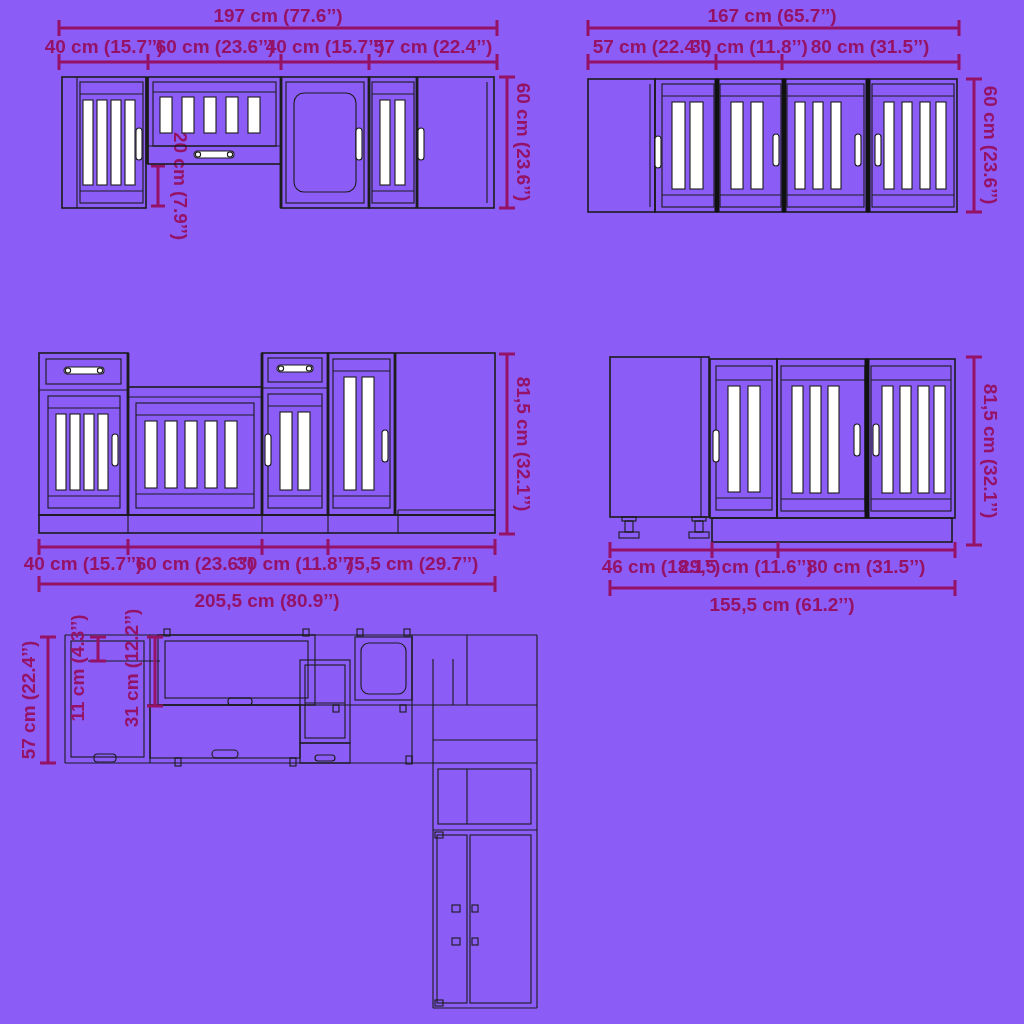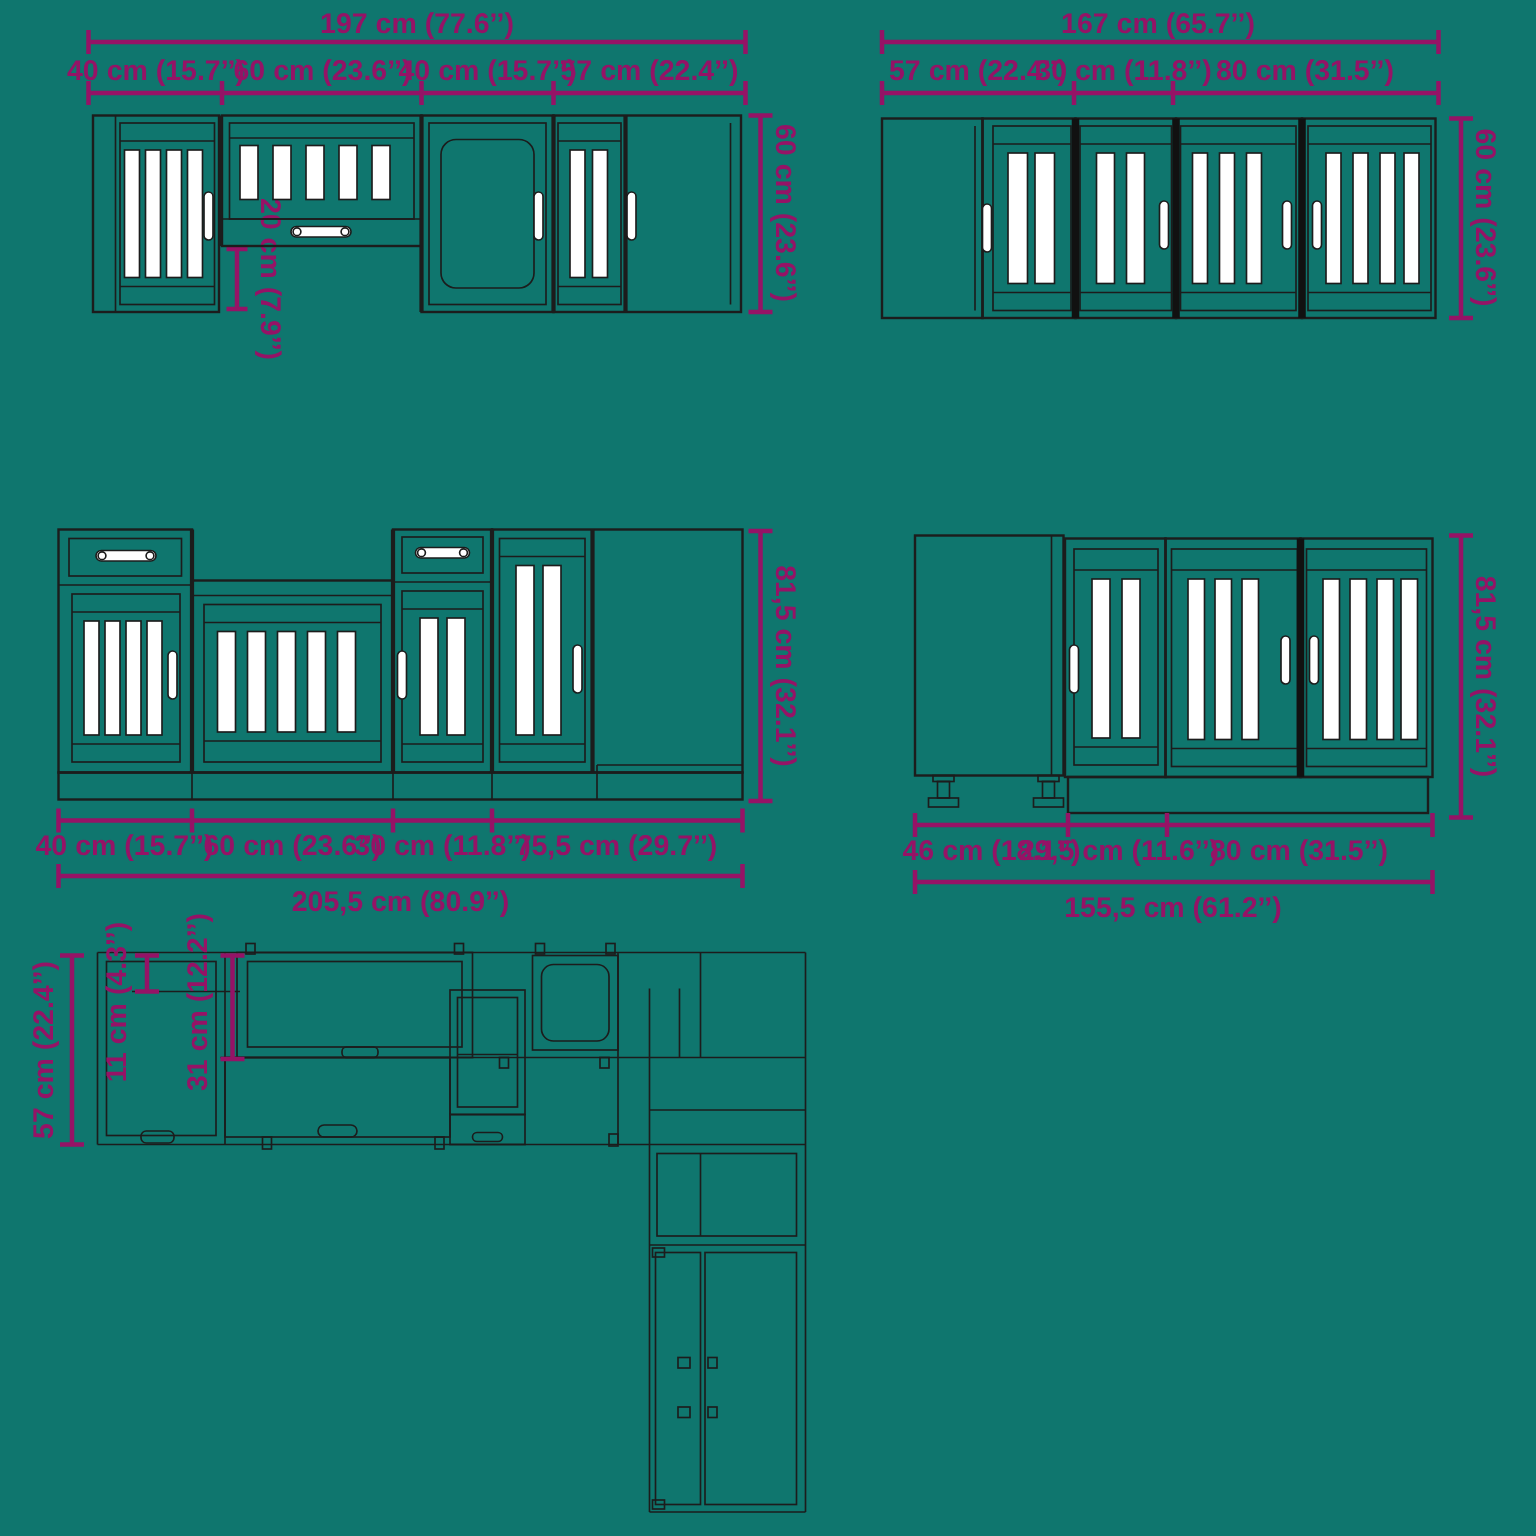--- a/index.html
+++ b/index.html
@@ -1,16 +1,16 @@
 <!DOCTYPE html>
 <html><head>
 <meta charset="utf-8">
 <style>
   html,body{margin:0;padding:0;background:#fff;}
-  #stage{position:relative;width:1024px;height:1024px;background:#0f766e;overflow:hidden;
+  #stage{position:relative;width:1024px;height:1024px;background:#8b5cf6;overflow:hidden;
          font-family:"Liberation Sans",sans-serif;}
   svg{display:block}
   .ln{fill:none;stroke:#1c1c1c;stroke-width:1.6}
   .lt{fill:none;stroke:#1c1c1c;stroke-width:1.1}
   .bd{fill:none;stroke:#1c1c1c;stroke-width:2.8}
   .thk{fill:none;stroke:#111;stroke-width:5}
   .sl{fill:#fff;stroke:#1c1c1c;stroke-width:1.1}
   .md{fill:none;stroke:#951366;stroke-width:3}
   .mt{fill:#951366;font-family:"Liberation Sans",sans-serif;font-size:19px;font-weight:bold;}
 </style>

